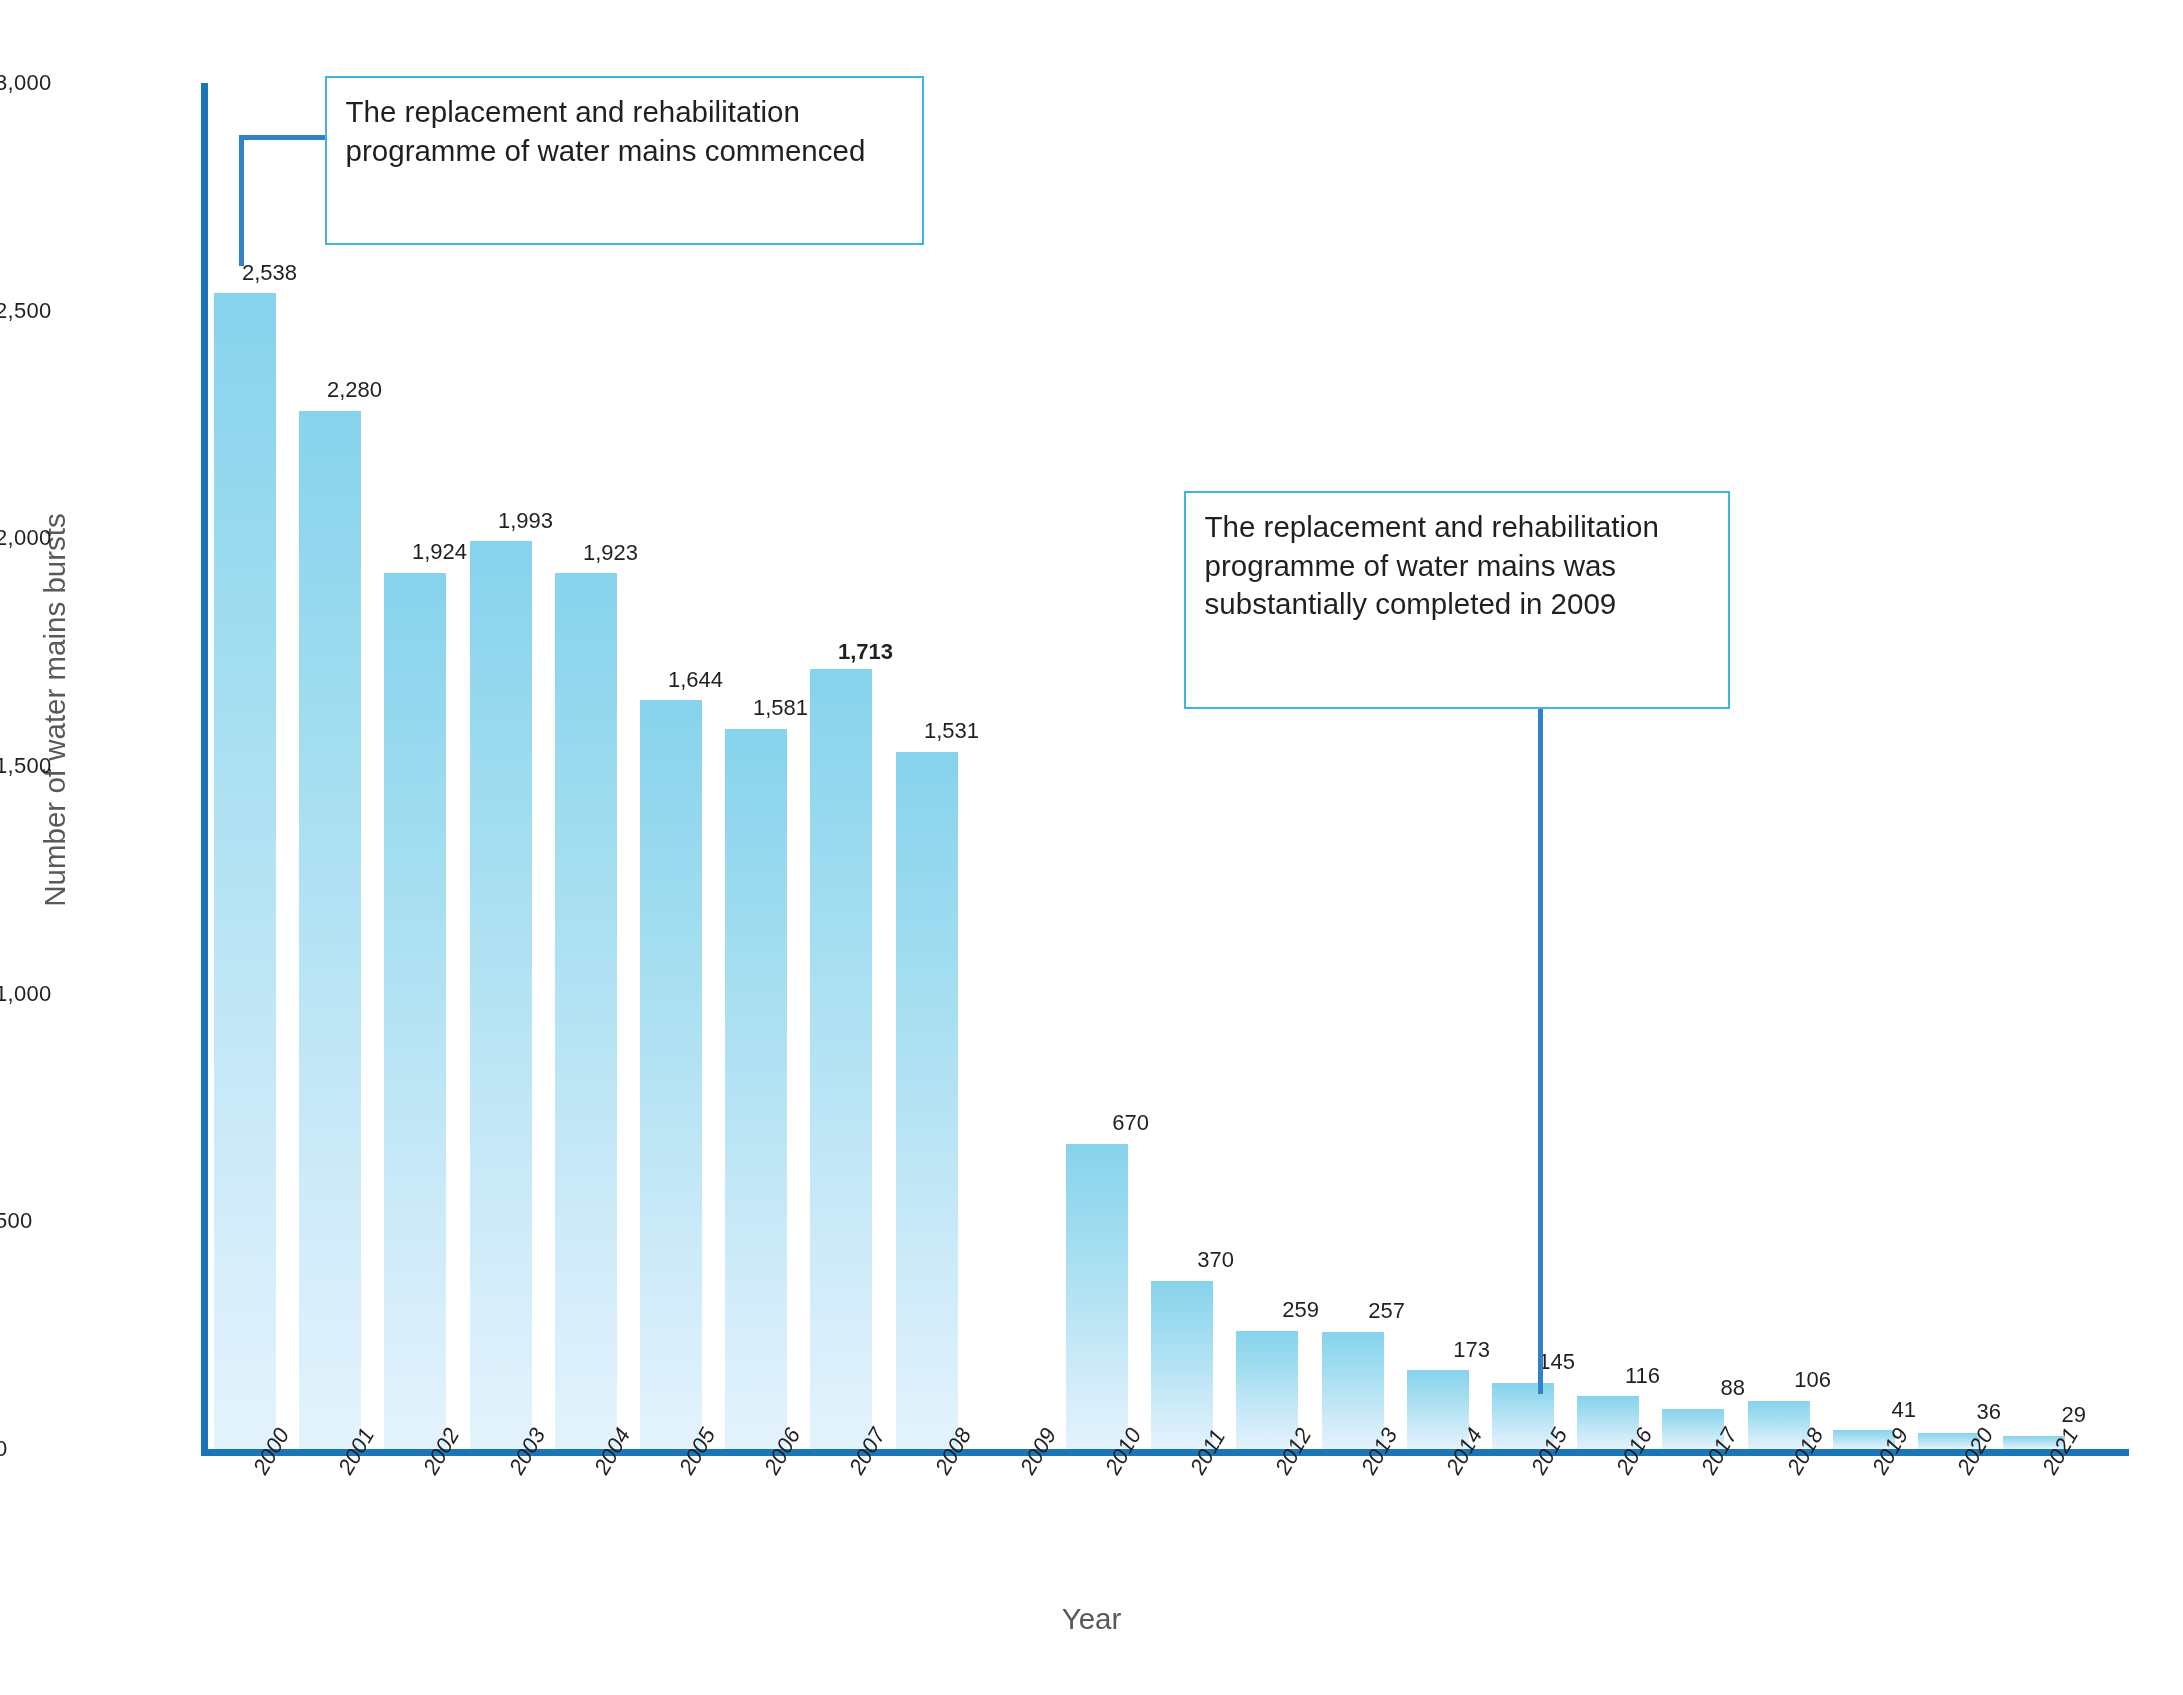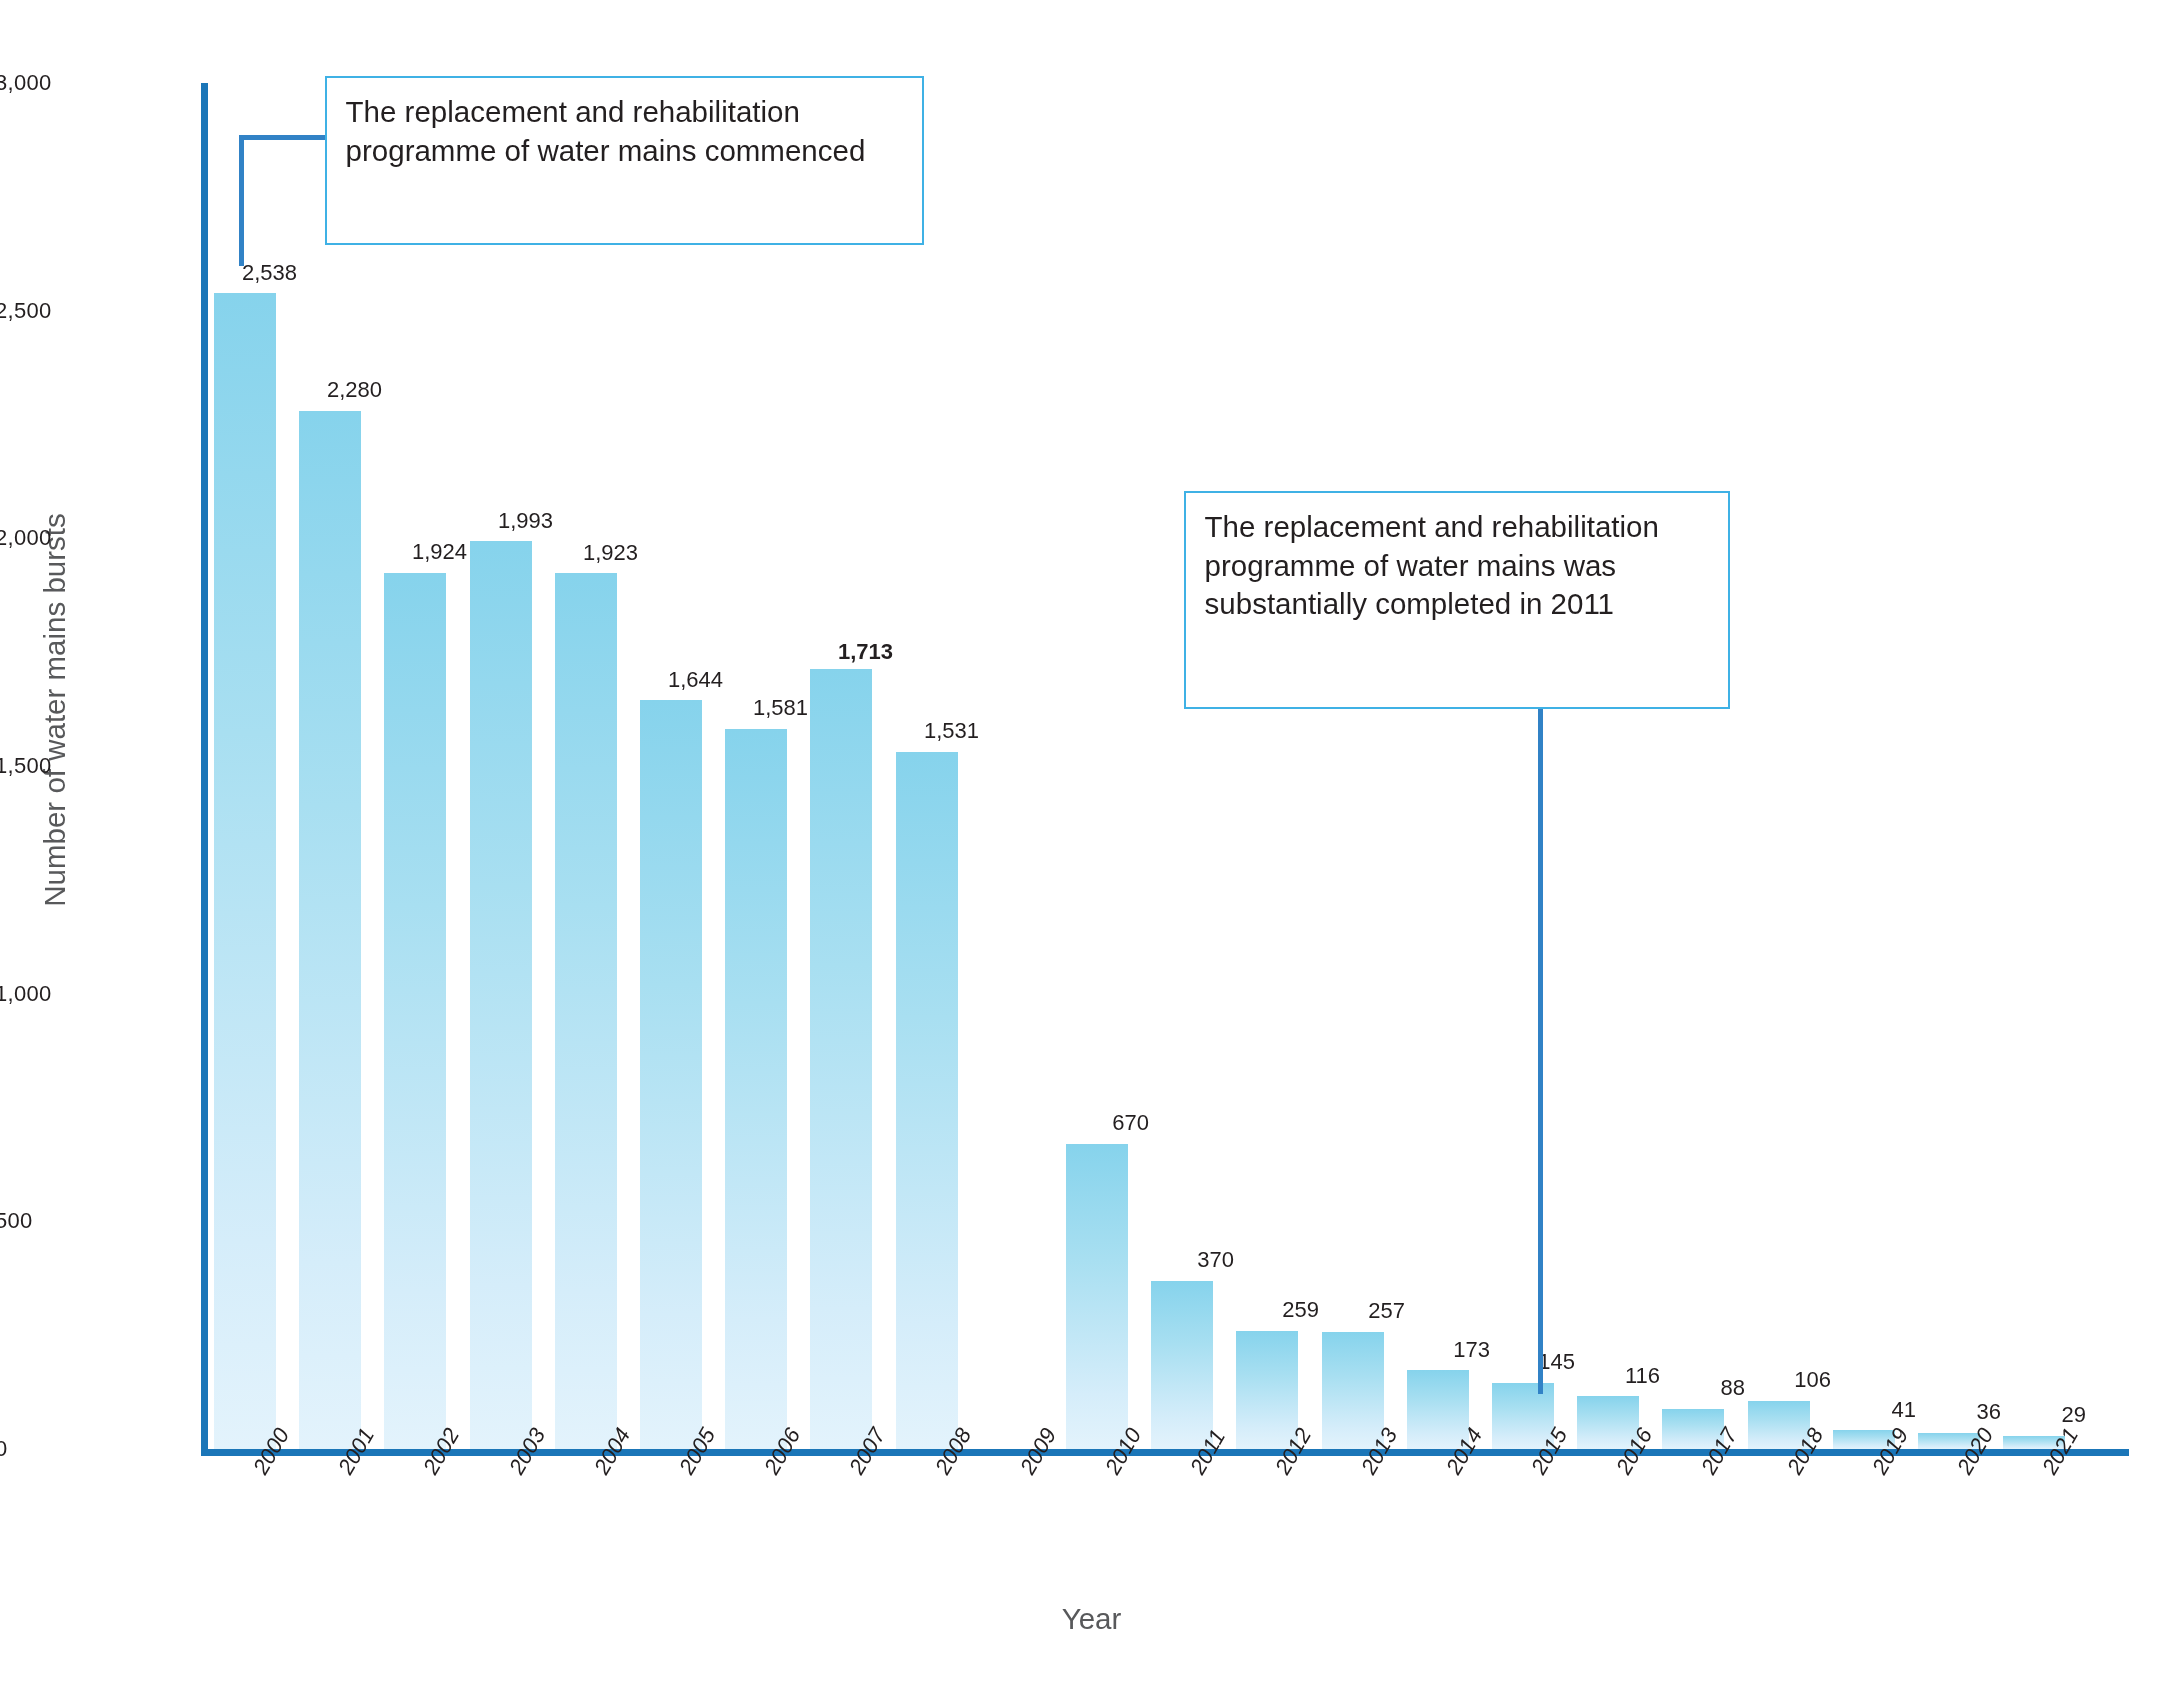--- a/index.html
+++ b/index.html
@@ -242,17 +242,17 @@
   <div id="x-axis-title">Year</div>
 
   <div id="leader1-v"></div>
   <div id="leader1-h"></div>
   <div class="callout" id="callout-1">
     <div class="ctext">The replacement and rehabilitation programme of water mains commenced</div>
   </div>
 
   <div id="leader2-v"></div>
   <div class="callout" id="callout-2">
-    <div class="ctext">The replacement and rehabilitation programme of water mains was substantially completed in 2011</div>
+    <div class="ctext">The replacement and rehabilitation programme of water mains was substantially completed in 2009</div>
   </div>
 
 </div>
 
 
 </body></html>

